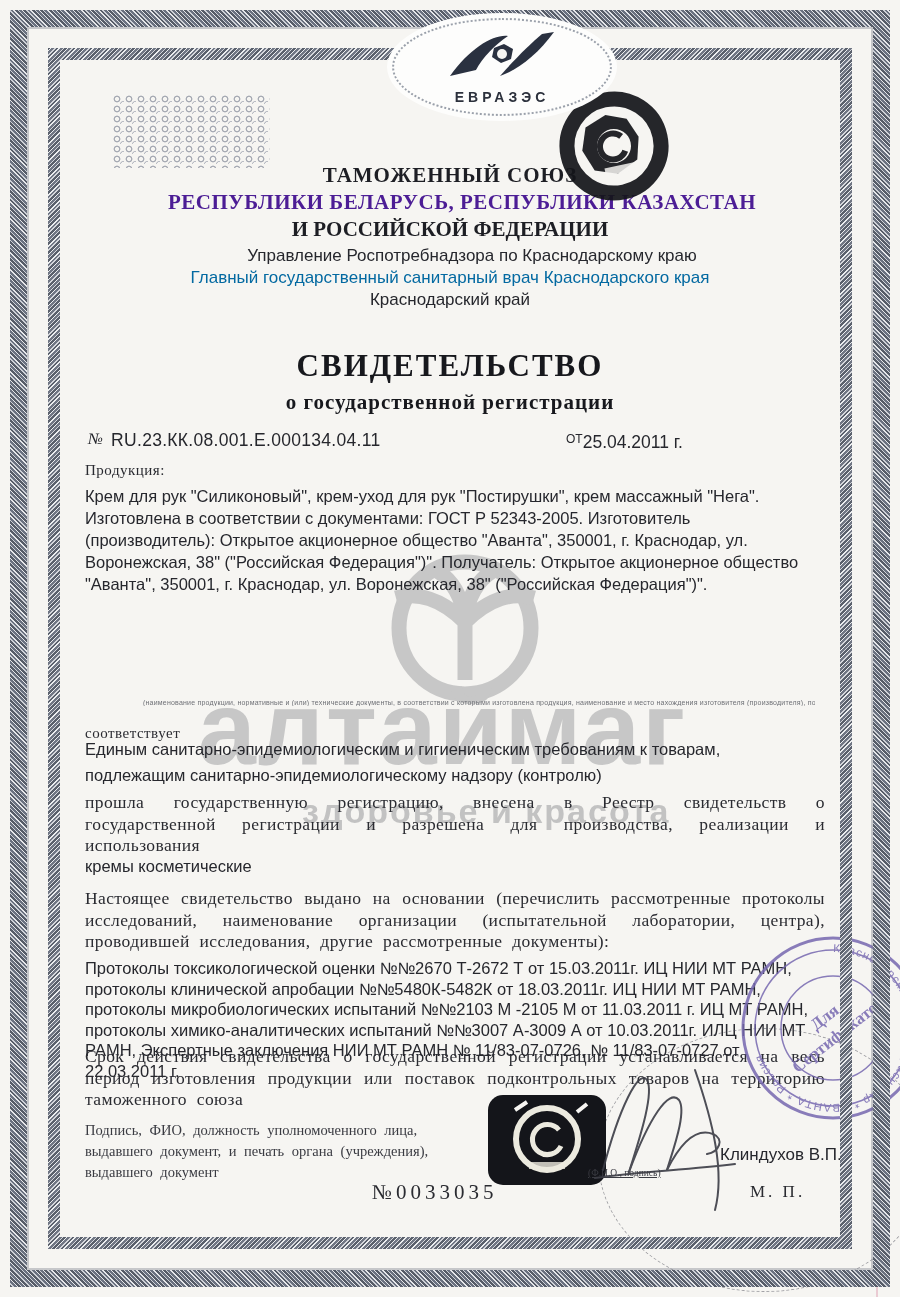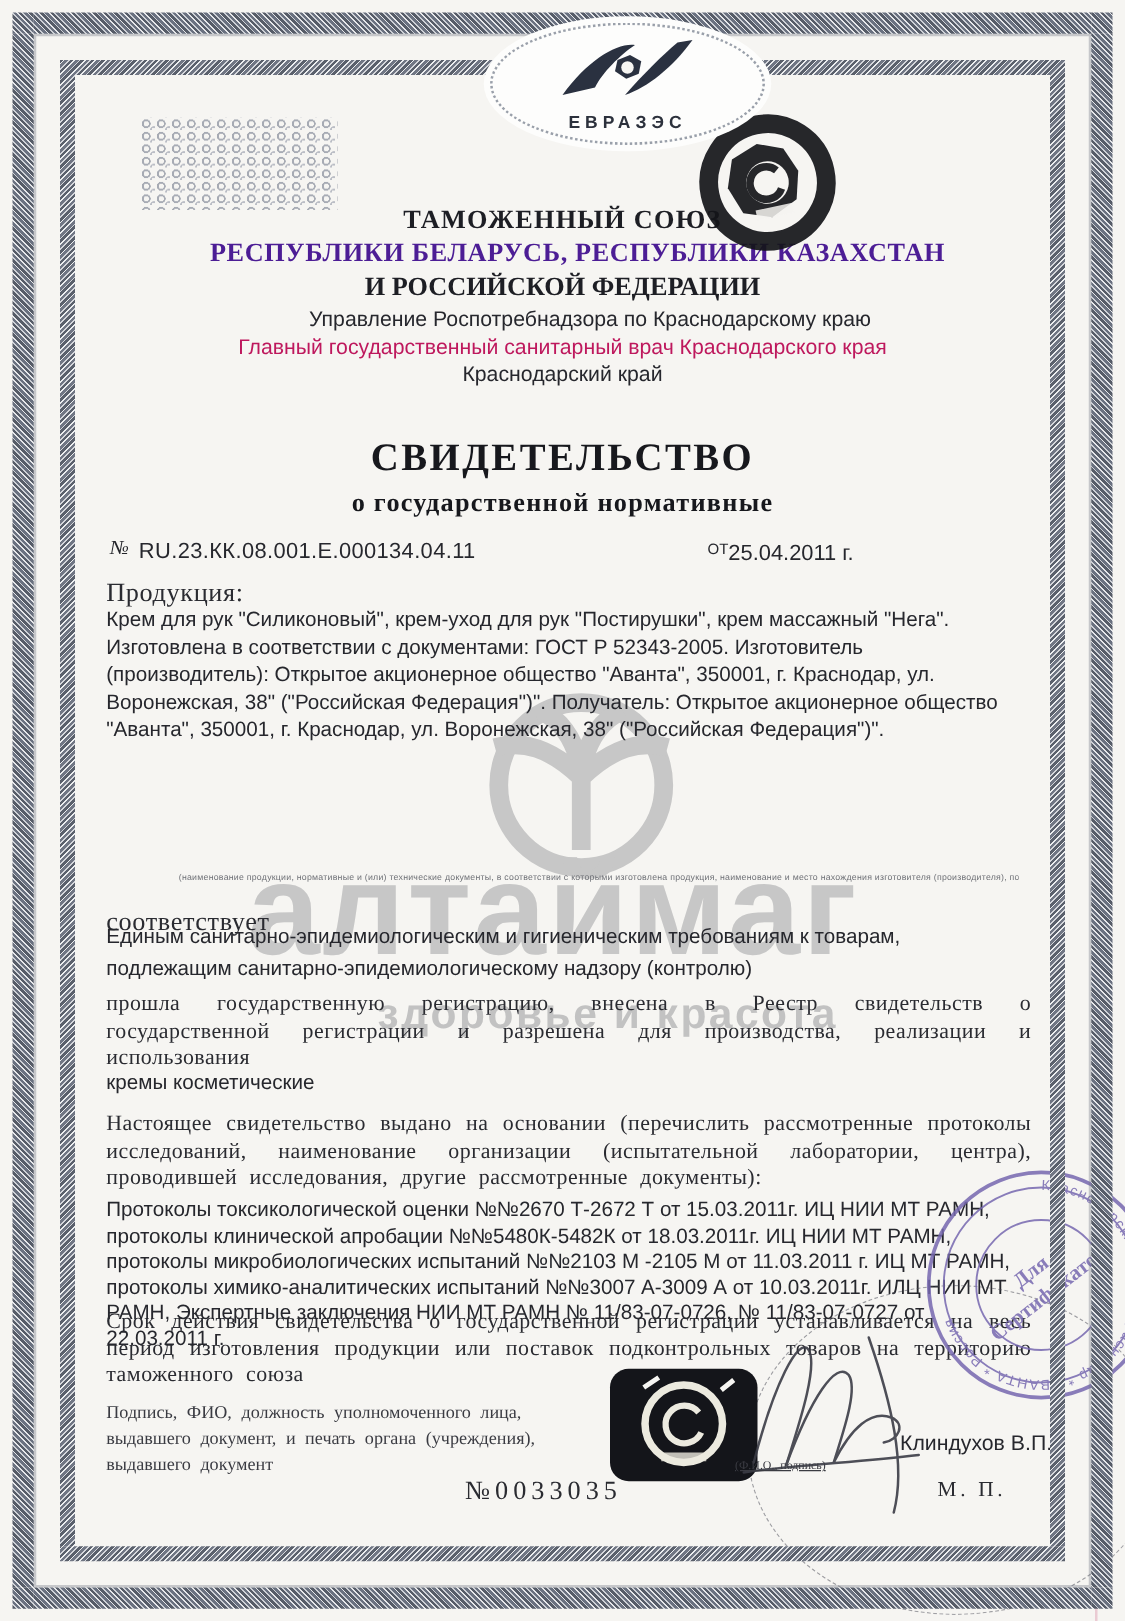--- a/index.html
+++ b/index.html
@@ -41,35 +41,35 @@
     border:2px dotted #9aa0aa;box-shadow:0 0 0 5px #fdfdfc;
     display:flex;flex-direction:column;align-items:center;justify-content:flex-end;
   }
   .evrazes-label{font-weight:bold;font-size:14px;letter-spacing:4px;color:#2c313c;margin-bottom:9px;}
   .evrazes-swoosh{position:absolute;top:6px;left:50%;transform:translateX(-50%);}
   .hdr{position:absolute;left:0;width:100%;text-align:center;z-index:2;}
   .hdr-l1{top:163px;font-family:"Liberation Serif",serif;font-weight:bold;font-size:21px;letter-spacing:1px;color:#1d1e24;}
   .hdr-l2{top:190px;font-family:"Liberation Serif",serif;font-weight:bold;font-size:21px;letter-spacing:.5px;color:#4c1d95;padding-left:12px;}
   .hdr-l3{top:217px;font-family:"Liberation Serif",serif;font-weight:bold;font-size:21px;color:#1d1e24;}
   .hdr-a1{top:246px;font-size:17px;color:#26272d;padding-left:22px;}
-  .hdr-a2{top:268px;font-size:17px;color:#be185d;}
+  .hdr-a2{top:268px;font-size:17px;color:#0369a1;}
   .hdr-a3{top:290px;font-size:17px;color:#26272d;}
   .hdr-cap{top:314px;font-size:7.5px;color:#6a6c72;filter:blur(.35px);letter-spacing:.3px;}
   .doc-title{top:348px;font-family:"Liberation Serif",serif;font-weight:bold;font-size:31px;letter-spacing:2px;color:#17181d;}
   .doc-subtitle{top:390px;font-family:"Liberation Serif",serif;font-weight:bold;font-size:21px;letter-spacing:1px;color:#17181d;}
   
   .num-row{position:absolute;top:430px;left:88px;width:730px;z-index:2;}
   .num-label{font-family:"Liberation Serif",serif;font-style:italic;font-size:16px;vertical-align:top;}
   .num-value{font-size:17.5px;color:#26272d;margin-left:8px;letter-spacing:.3px;}
   .date-group{position:absolute;left:478px;top:2px;}
   .date-label{font-size:12px;text-transform:uppercase;vertical-align:top;color:#26272d;}
   .date-value{font-size:17.5px;color:#26272d;}
   
   .blk{position:absolute;left:85px;width:740px;z-index:2;}
-  .lbl-serif{font-family:"Liberation Serif",serif;font-size:21px;color:#2a2b31;letter-spacing:.5px;}
+  .lbl-serif{font-family:"Liberation Serif",serif;font-size:15px;color:#2a2b31;letter-spacing:.5px;}
   .body-sans{font-size:16.5px;line-height:22px;color:#26272d;}
   .body-serif{font-family:"Liberation Serif",serif;font-size:17.5px;line-height:21.5px;color:#2a2b31;text-align:justify;word-spacing:5px;letter-spacing:.4px;filter:blur(.15px);}
   .fineprint{font-size:7px;color:#6e7076;filter:blur(.4px);letter-spacing:.2px;white-space:nowrap;overflow:hidden;}
   
   .wm-title{
     position:absolute;left:198px;top:676px;z-index:1;
     font-size:104px;font-weight:bold;color:#c7c7c7;letter-spacing:2px;line-height:1;
   }
   .wm-sub{
     position:absolute;left:302px;top:792px;z-index:1;
@@ -128,21 +128,21 @@
   </svg>
 
   <div class="hdr hdr-l1">ТАМОЖЕННЫЙ СОЮЗ</div>
   <div class="hdr hdr-l2">РЕСПУБЛИКИ БЕЛАРУСЬ, РЕСПУБЛИКИ КАЗАХСТАН</div>
   <div class="hdr hdr-l3">И РОССИЙСКОЙ ФЕДЕРАЦИИ</div>
   <div class="hdr hdr-a1">Управление Роспотребнадзора по Краснодарскому краю</div>
   <div class="hdr hdr-a2">Главный государственный санитарный врач Краснодарского края</div>
   <div class="hdr hdr-a3">Краснодарский край</div>
 
   <div class="hdr doc-title">СВИДЕТЕЛЬСТВО</div>
-  <div class="hdr doc-subtitle">о государственной нормативные</div>
+  <div class="hdr doc-subtitle">о государственной регистрации</div>
 
   <div class="num-row">
     <span class="num-label">№</span><span class="num-value">RU.23.КК.08.001.Е.000134.04.11</span>
     <span class="date-group">
       <span class="date-label">от</span><span class="date-value">25.04.2011 г.</span>
     </span>
   </div>
 
   <svg class="wm-logo" width="250" height="158" viewBox="0 0 250 158">
     <g stroke="#c7c7c7" fill="none" stroke-width="15">

